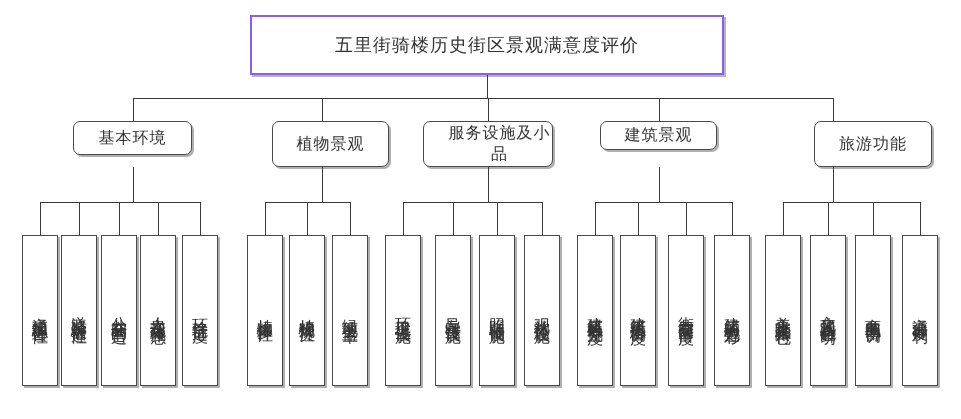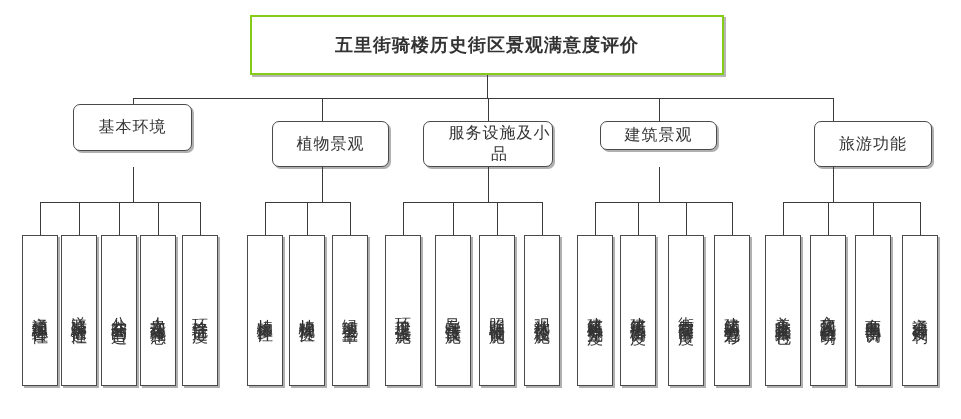--- a/index.html
+++ b/index.html
@@ -19,24 +19,24 @@
     position: absolute;
     box-sizing: border-box;
     background: #ffffff;
     display: flex;
     align-items: center;
     justify-content: center;
     color: #333333;
     text-align: center;
   }
   .node.root {
-    border: 2px solid #84cc16;
+    border: 2px solid #8b5cf6;
     box-shadow: 2px 2px 0 #b5b5b5;
     font-size: 18px;
-    font-weight: bold;
+    font-weight: normal;
     letter-spacing: 1px;
   }
   .node.l2 {
     border: 1px solid #4a4a4a;
     border-radius: 7px;
     box-shadow: 2px 2px 0 #b0b0b0;
     font-size: 16px;
     letter-spacing: 1px;
   }
   .node.leaf {
@@ -54,21 +54,21 @@
   }
 </style>
 </head>
 <body>
 
 <div id="canvas">
     <div class="node root" style="left: 250px; top: 15px; width: 474px; height: 60px;">五里街骑楼历史街区景观满意度评价</div>
     <div class="line" style="left: 487px; top: 75px; width: 1px; height: 23px;"></div>
     <div class="line" style="left: 132.5px; top: 98px; width: 700.5px; height: 1px;"></div>
     <div class="line" style="left: 132.5px; top: 98px; width: 1px; height: 23px;"></div>
-    <div class="node l2" style="left: 73px; top: 104px; width: 119px; height: 47px;">基本环境</div>
+    <div class="node l2" style="left: 73px; top: 121px; width: 119px; height: 34px;">基本环境</div>
     <div class="line" style="left: 132.5px; top: 167px; width: 1px; height: 35px;"></div>
     <div class="line" style="left: 40px; top: 202px; width: 160px; height: 1px;"></div>
     <div class="line" style="left: 40px; top: 202px; width: 1px; height: 33px;"></div>
     <div class="node leaf" style="left: 22px; top: 235px; width: 36px; height: 151px;">交通组织合理性</div>
     <div class="line" style="left: 79px; top: 202px; width: 1px; height: 33px;"></div>
     <div class="node leaf" style="left: 61px; top: 235px; width: 36px; height: 151px;">道路铺装舒适性</div>
     <div class="line" style="left: 119px; top: 202px; width: 1px; height: 33px;"></div>
     <div class="node leaf" style="left: 101px; top: 235px; width: 36px; height: 151px;">公共空间的营造</div>
     <div class="line" style="left: 158px; top: 202px; width: 1px; height: 33px;"></div>
     <div class="node leaf" style="left: 140px; top: 235px; width: 36px; height: 151px;">人文景观体验感</div>

